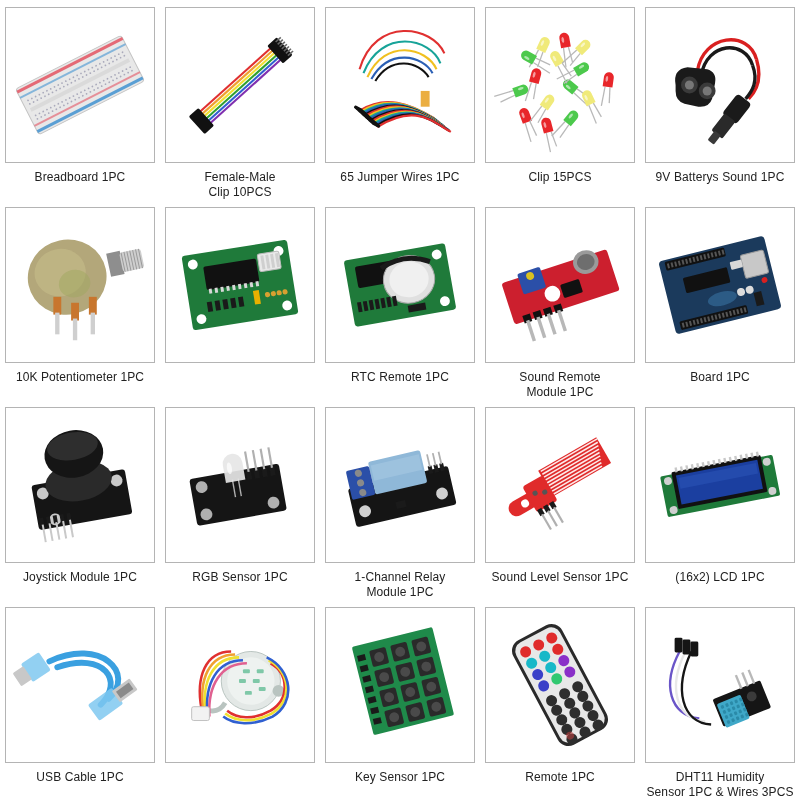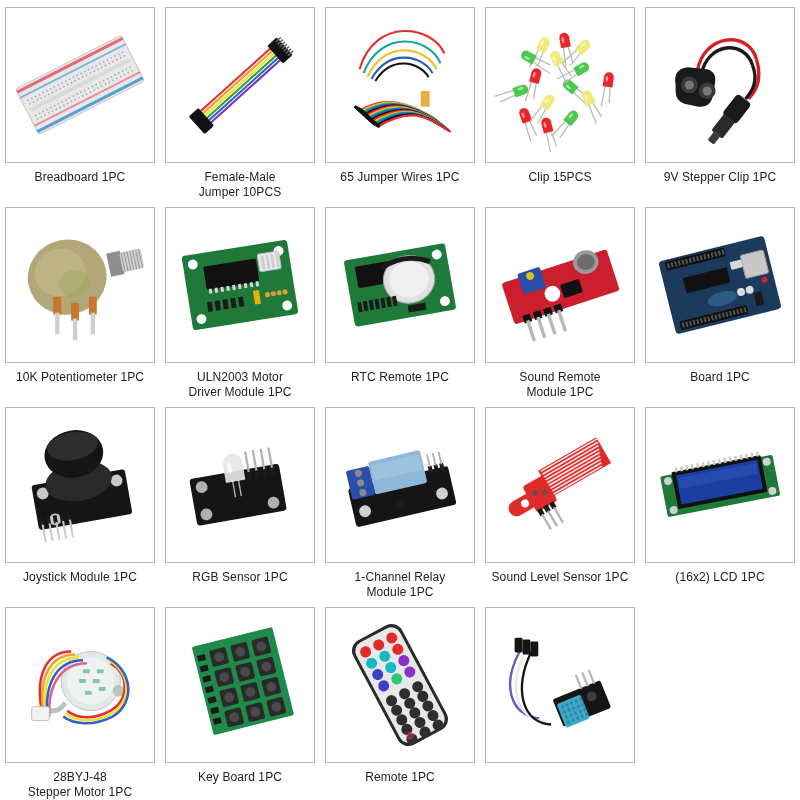--- a/index.html
+++ b/index.html
@@ -234,21 +234,21 @@
             <rect x="118" y="6.1" width="7" height="1.6" fill="#666"></rect>
             <rect x="118" y="9.2" width="7" height="1.6" fill="#666"></rect>
             <rect x="118" y="12.3" width="7" height="1.6" fill="#666"></rect>
             <rect x="118" y="15.4" width="7" height="1.6" fill="#666"></rect>
             <rect x="118" y="18.5" width="7" height="1.6" fill="#666"></rect>
             <rect x="118" y="21.6" width="7" height="1.6" fill="#666"></rect>
     </g>
         </svg>
       </div>
       <div class="caption">Female-Male
-Jumper 10PCS</div>
+Clip 10PCS</div>
     </div>
     <div class="cell">
       <div class="thumb">
         <svg class="art" viewBox="0 0 150 156">
     <g fill="none" stroke-width="2.1">
       <path d="M34 62 C50 8 108 18 120 46" stroke="#e03030"></path>
       <path d="M38 66 C56 20 106 30 116 56" stroke="#17a398"></path>
       <path d="M42 70 C60 30 102 40 112 62" stroke="#f0c020"></path>
       <path d="M46 72 C64 40 98 48 108 66" stroke="#2a5fb5"></path>
       <path d="M50 74 C66 48 94 54 104 70" stroke="#111111"></path>
@@ -403,21 +403,21 @@
           <circle cx="44" cy="78" r="4.6" fill="#777"></circle>
     <circle cx="62" cy="84" r="8.5" fill="#3a3a3a"></circle>
           <circle cx="62" cy="84" r="4.6" fill="#777"></circle>
     <g transform="translate(100,92) rotate(38)">
       <rect x="-9" y="0" width="18" height="26" rx="4" fill="#1a1a1a"></rect>
       <rect x="-7" y="24" width="14" height="22" rx="2" fill="#2a2a2a"></rect>
       <rect x="-4" y="44" width="8" height="12" rx="1.5" fill="#3a3a3a"></rect>
     </g>
   </svg>
       </div>
-      <div class="caption">9V Stepper Clip 1PC</div>
+      <div class="caption">9V Batterys Sound 1PC</div>
     </div>
     <div class="cell">
       <div class="thumb">
         <svg class="art" viewBox="0 0 150 156">
     <g transform="translate(62,70) rotate(-12)">
       <ellipse cx="0" cy="0" rx="40" ry="38" fill="#b3a77a"></ellipse>
       <ellipse cx="-6" cy="-6" rx="26" ry="24" fill="#c3b988" opacity=".7"></ellipse>
       <ellipse cx="6" cy="8" rx="16" ry="14" fill="#9fa85f" opacity=".5"></ellipse>
     </g>
     <g transform="translate(104,58) rotate(-12)">
@@ -477,22 +477,20 @@
             <rect x="42" y="50" width="5" height="10" fill="#1a1a1a"></rect>
             <rect x="50" y="50" width="5" height="10" fill="#1a1a1a"></rect>
       <rect x="66" y="46" width="6" height="14" fill="#e8b000"></rect>
       <circle cx="80" cy="52" r="2.6" fill="#d8a030"></circle>
             <circle cx="86" cy="52" r="2.6" fill="#d8a030"></circle>
             <circle cx="92" cy="52" r="2.6" fill="#d8a030"></circle>
             <circle cx="98" cy="52" r="2.6" fill="#d8a030"></circle>
     </g>
         </svg>
       </div>
-      <div class="caption">ULN2003 Motor
-Driver Module 1PC</div>
     </div>
     <div class="cell">
       <div class="thumb">
         <svg class="art" viewBox="0 0 150 156">
     <g transform="translate(75,78) rotate(-10) translate(-52,-34)">
       <rect x="0" y="0" width="104" height="68" rx="3" fill="#1f7a3a"></rect>
       <circle cx="94" cy="10" r="5" fill="#fff"></circle>
             <circle cx="94" cy="58" r="5" fill="#fff"></circle>
       <rect x="10" y="8" width="46" height="22" rx="2" fill="#111111"></rect>
       <ellipse cx="62" cy="30" rx="26" ry="24" fill="#e0e0e0" stroke="#a8a8a8"></ellipse>
@@ -756,20 +754,40 @@
             <rect x="94.39999999999999" y="-2" width="2.4" height="5" fill="#c8c8c8"></rect>
             <rect x="100" y="-2" width="2.4" height="5" fill="#c8c8c8"></rect>
     </g>
         </svg>
       </div>
       <div class="caption">(16x2) LCD 1PC</div>
     </div>
     <div class="cell">
       <div class="thumb">
         <svg class="art" viewBox="0 0 150 156">
+    <g fill="none" stroke="#3aa0e0" stroke-width="6" stroke-linecap="round">
+      <path d="M44 54 C96 30 132 66 104 92"></path>
+      <path d="M52 60 C100 44 120 74 96 98"></path>
+    </g>
+    <g transform="translate(36,56) rotate(-34)">
+      <rect x="-18" y="-11" width="22" height="22" rx="2" fill="#7fc8f0" opacity=".85"></rect>
+      <rect x="-30" y="-8" width="13" height="16" rx="1.5" fill="#c8c8c8"></rect>
+    </g>
+    <g transform="translate(92,104) rotate(-36)">
+      <rect x="-4" y="-10" width="30" height="20" rx="2" fill="#7fc8f0" opacity=".85"></rect>
+      <rect x="24" y="-7" width="22" height="14" rx="1" fill="#c8c8c8"></rect>
+      <rect x="27" y="-4" width="16" height="8" fill="#8a8a8a"></rect>
+    </g>
+  </svg>
+      </div>
+      <div class="caption">USB Cable 1PC</div>
+    </div>
+    <div class="cell">
+      <div class="thumb">
+        <svg class="art" viewBox="0 0 150 156">
     <circle cx="86" cy="74" r="30" fill="#e3e8e6" stroke="#b9c4c0"></circle>
     <circle cx="86" cy="74" r="24" fill="#eef2f0"></circle>
     <rect x="78" y="62" width="7" height="4" rx="1" fill="#7fc8a8"></rect>
           <rect x="92" y="62" width="7" height="4" rx="1" fill="#7fc8a8"></rect>
           <rect x="74" y="72" width="7" height="4" rx="1" fill="#7fc8a8"></rect>
           <rect x="88" y="72" width="7" height="4" rx="1" fill="#7fc8a8"></rect>
           <rect x="80" y="84" width="7" height="4" rx="1" fill="#7fc8a8"></rect>
           <rect x="94" y="80" width="7" height="4" rx="1" fill="#7fc8a8"></rect>
     <path d="M60 96 q-6 10 -16 8" fill="none" stroke="#b9c4c0" stroke-width="5"></path>
     <circle cx="114" cy="84" r="6" fill="#b9c4c0"></circle>
@@ -779,22 +797,20 @@
       <path d="M40 106 C36 74 48 50 74 50" stroke="#f0e030"></path>
       <path d="M42 108 C39 76 52 53 78 53" stroke="#3060d0"></path>
       <path d="M44 110 C42 78 56 56 82 56" stroke="#e06090"></path>
       <path d="M106 56 C124 66 126 92 106 104 C88 114 72 112 62 104" stroke="#e03030"></path>
       <path d="M104 53 C126 64 129 94 107 107 C88 117 70 115 60 107" stroke="#f0e030"></path>
       <path d="M102 50 C128 62 132 96 108 110 C88 120 68 118 58 110" stroke="#3060d0"></path>
     </g>
     <rect x="26" y="100" width="18" height="14" rx="2" fill="#f2f2f2" stroke="#c0c0c0"></rect>
   </svg>
       </div>
-      <div class="caption">28BYJ-48
-Stepper Motor 1PC</div>
     </div>
     <div class="cell">
       <div class="thumb">
         <svg class="art" viewBox="0 0 150 156">
     <g transform="translate(78,74) rotate(-14) translate(-42,-46)">
       <rect x="0" y="0" width="84" height="92" rx="2" fill="#1f8a4a"></rect>
 
         <rect x="16" y="8" width="17" height="17" rx="2" fill="#2a2a2a"></rect>
         <circle cx="24.5" cy="16.5" r="5" fill="#4a4a4a"></circle>
         <rect x="38" y="8" width="17" height="17" rx="2" fill="#2a2a2a"></rect>
@@ -822,21 +838,21 @@
       <rect x="3" y="10" width="8" height="6" fill="#1a1a1a"></rect>
             <rect x="3" y="21" width="8" height="6" fill="#1a1a1a"></rect>
             <rect x="3" y="32" width="8" height="6" fill="#1a1a1a"></rect>
             <rect x="3" y="43" width="8" height="6" fill="#1a1a1a"></rect>
             <rect x="3" y="54" width="8" height="6" fill="#1a1a1a"></rect>
             <rect x="3" y="65" width="8" height="6" fill="#1a1a1a"></rect>
             <rect x="3" y="76" width="8" height="6" fill="#1a1a1a"></rect>
     </g>
         </svg>
       </div>
-      <div class="caption">Key Board 1PC</div>
+      <div class="caption">Key Sensor 1PC</div>
     </div>
     <div class="cell">
       <div class="thumb">
         <svg class="art" viewBox="0 0 150 156">
     <g transform="translate(75,78) rotate(-28) translate(-28,-60)">
       <rect x="0" y="0" width="56" height="120" rx="12" fill="#2a2a2a"></rect>
       <rect x="3" y="3" width="50" height="114" rx="10" fill="#e8e8e8"></rect>
       <circle cx="13" cy="14" r="5.6" fill="#e02b2b"></circle>
             <circle cx="28" cy="14" r="5.6" fill="#e02b2b"></circle>
             <circle cx="43" cy="14" r="5.6" fill="#e02b2b"></circle>
@@ -904,14 +920,16 @@
             <rect x="-11" y="13.5" width="3" height="3.6" rx="1" fill="#2a8aa8"></rect>
             <rect x="-6" y="13.5" width="3" height="3.6" rx="1" fill="#2a8aa8"></rect>
             <rect x="-1" y="13.5" width="3" height="3.6" rx="1" fill="#2a8aa8"></rect>
       <circle cx="12" cy="0" r="5" fill="#3a3a3a"></circle>
       <rect x="4" y="-26" width="2.4" height="15" fill="#b8b8b8"></rect>
             <rect x="11" y="-26" width="2.4" height="15" fill="#b8b8b8"></rect>
             <rect x="18" y="-26" width="2.4" height="15" fill="#b8b8b8"></rect>
     </g>
   </svg>
       </div>
+      <div class="caption">DHT11 Humidity
+Sensor 1PC &amp; Wires 3PCS</div>
     </div>
   </div>
 
 </body></html>

